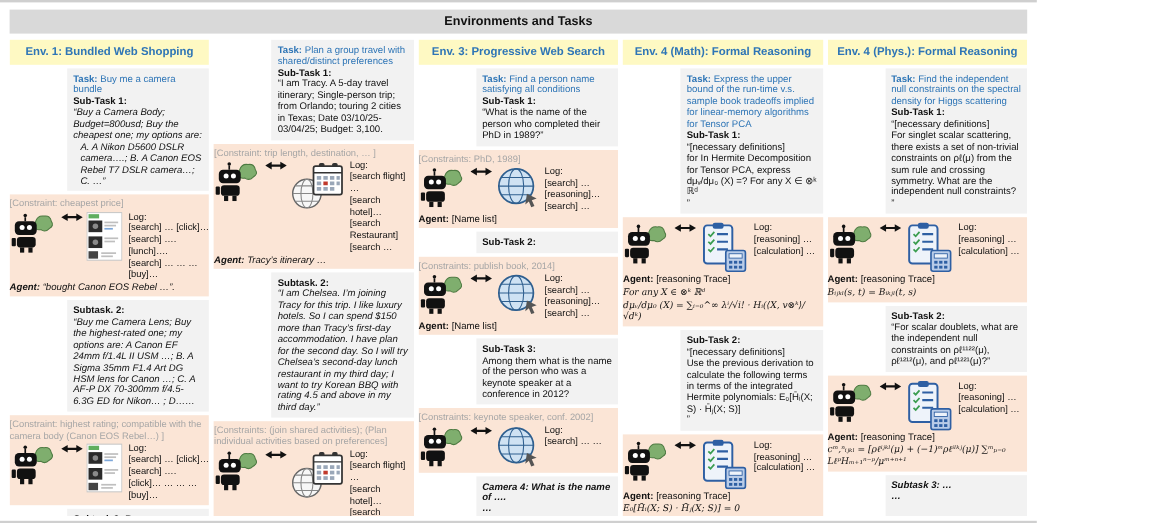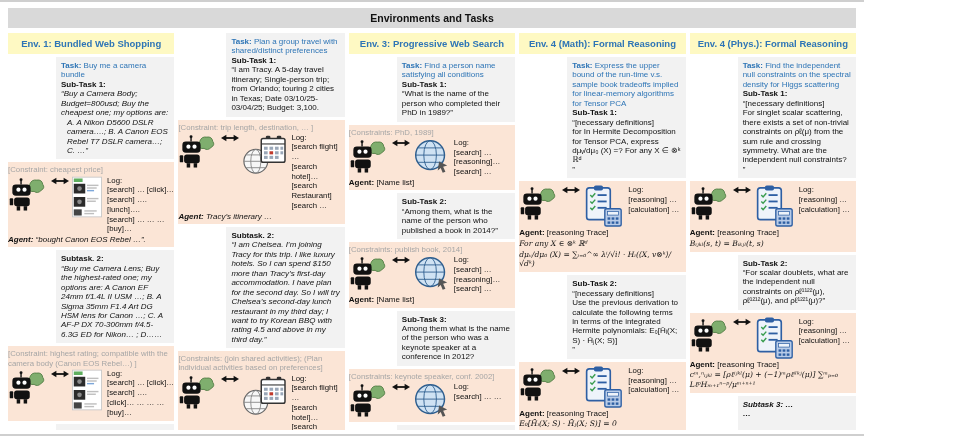--- a/index.html
+++ b/index.html
@@ -344,21 +344,20 @@
             <div class="loglabel">Log:</div>
             <div>[search] …</div>
             <div>[reasoning]…</div>
             <div>[search] …</div>
           </div>
         </div>
         <div class="agentline"><span class="agentlabel">Agent:</span> <span>[Name list]</span></div>
       </div>
       <div class="box">
         <div class="stlabel">Sub-Task 2:</div>
-        <div>“Among them, what is the name of the person who published a book in 2014?”</div>
       </div>
       <div class="peach">
         <div class="constraint">[Constraints: publish book, 2014]</div>
         <div class="iconrow">
           <span>
     <svg width="40" height="36" viewBox="0 0 46 40">
       <line x1="15" y1="5" x2="15" y2="9" stroke="#111" stroke-width="1.6"></line>
       <circle cx="15" cy="3.5" r="1.7" fill="#111"></circle>
       <path d="M25 9 q2 -6 8 -5 q6 -1 7 5 q3 4 -2 7 q-4 4 -8 1 q-6 1 -6 -4 z" fill="#7fae6e" stroke="#4e7a42" stroke-width="1"></path>
       <rect x="5" y="9" width="21" height="13" rx="4" fill="#111"></rect>

